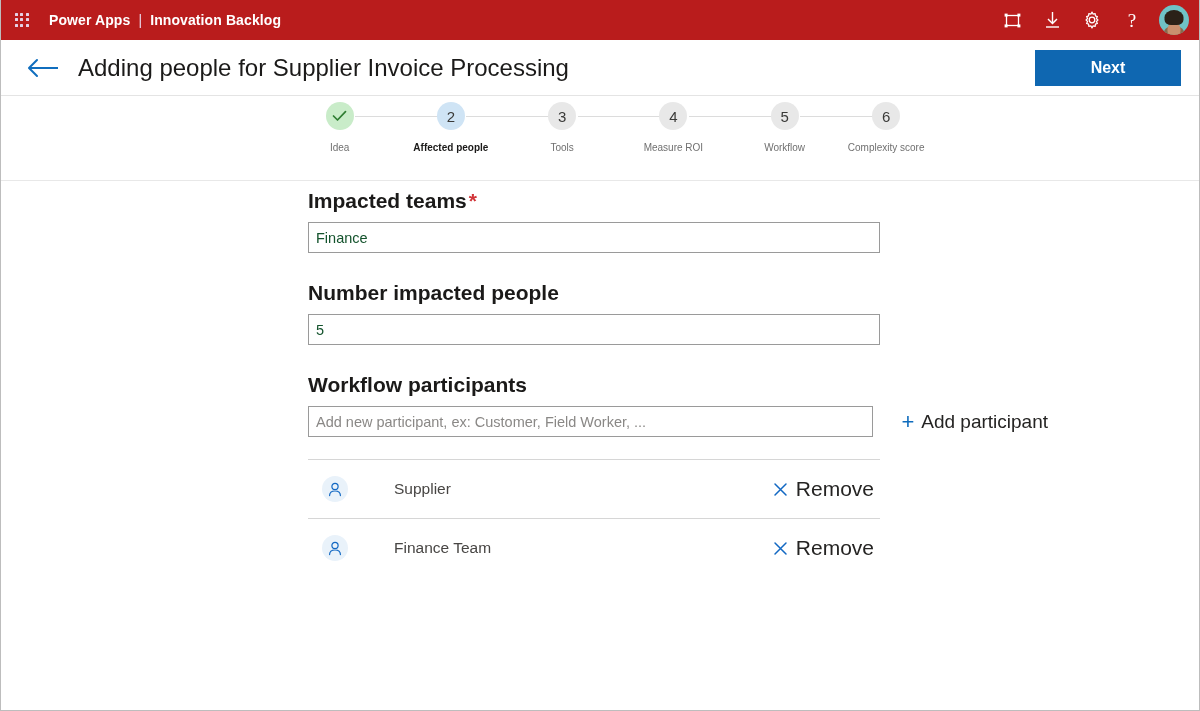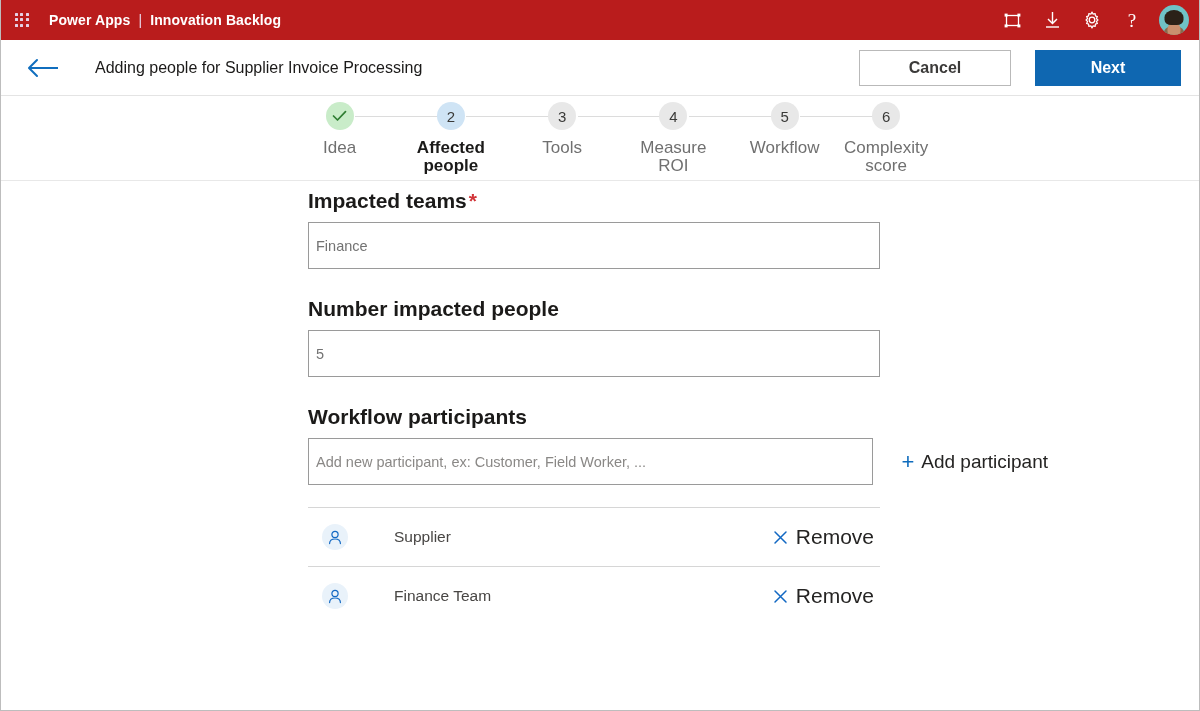--- a/index.html
+++ b/index.html
@@ -153,24 +153,24 @@
   .back-btn {
     width: 40px;
     height: 34px;
     display: flex;
     align-items: center;
     justify-content: center;
     cursor: pointer;
     flex: 0 0 auto;
   }
   .page-title {
-    font-size: 16px;
+    font-size: 24px;
     font-weight: 400;
     color: #1b1a19;
-    margin-left: 32px;
+    margin-left: 15px;
     white-space: nowrap;
   }
   .head-spacer { flex: 1 1 auto; }
   .btn {
     font-family: "Liberation Sans", sans-serif;
     font-size: 16px;
     font-weight: bold;
     height: 36px;
     box-sizing: border-box;
     cursor: pointer;
@@ -239,21 +239,21 @@
     top: 20px;
     left: 71px;
     width: 86px;
     height: 1px;
     background: #dcdcdc;
     z-index: 1;
   }
   .step:last-child .connector { display: none; }
   .step .label {
     margin-top: 9px;
-    font-size: 17px;
+    font-size: 10px;
     color: #707070;
     text-align: center;
     line-height: 18px;
     max-width: 100px;
   }
   .step.active .label {
     color: #1b1a19;
     font-weight: bold;
   }
 
@@ -276,27 +276,27 @@
     color: #1b1a19;
     margin-bottom: 9px;
   }
   .req {
     color: #d13438;
     font-weight: bold;
     margin-left: 2px;
   }
   .text-input {
     width: 572px;
-    height: 47px;
+    height: 31px;
     box-sizing: border-box;
     border: 1px solid #9a9a9a;
     background: #fff;
     font-family: "Liberation Sans", sans-serif;
     font-size: 14.5px;
-    color: #737373;
+    color: #14532d;
     padding: 0 7px;
     outline: none;
     border-radius: 0;
   }
   .text-input::placeholder { color: #8a8886; }
   .group { margin-bottom: 28px; }
   .group.tight { margin-bottom: 26px; }
 
   .participant-row-input {
     display: flex;
@@ -432,21 +432,20 @@
 
   <div class="pagehead">
     <div class="back-btn">
       <svg width="34" height="20" viewBox="0 0 34 20" fill="none">
         <path d="M32 10 H3" stroke="#106ebe" stroke-width="2"></path>
         <path d="M11 2 L3 10 L11 18" stroke="#106ebe" stroke-width="2" fill="none" stroke-linecap="round" stroke-linejoin="round"></path>
       </svg>
     </div>
     <div class="page-title">Adding people for Supplier Invoice Processing</div>
     <div class="head-spacer"></div>
-    <div class="btn btn-cancel">Cancel</div>
     <div class="btn btn-next">Next</div>
   </div>
 
   <div class="stepper-wrap">
     <div class="stepper">
 
       <div class="step done">
         <div class="connector"></div>
         <div class="circle">
           <svg width="15" height="12" viewBox="0 0 15 12" fill="none">

